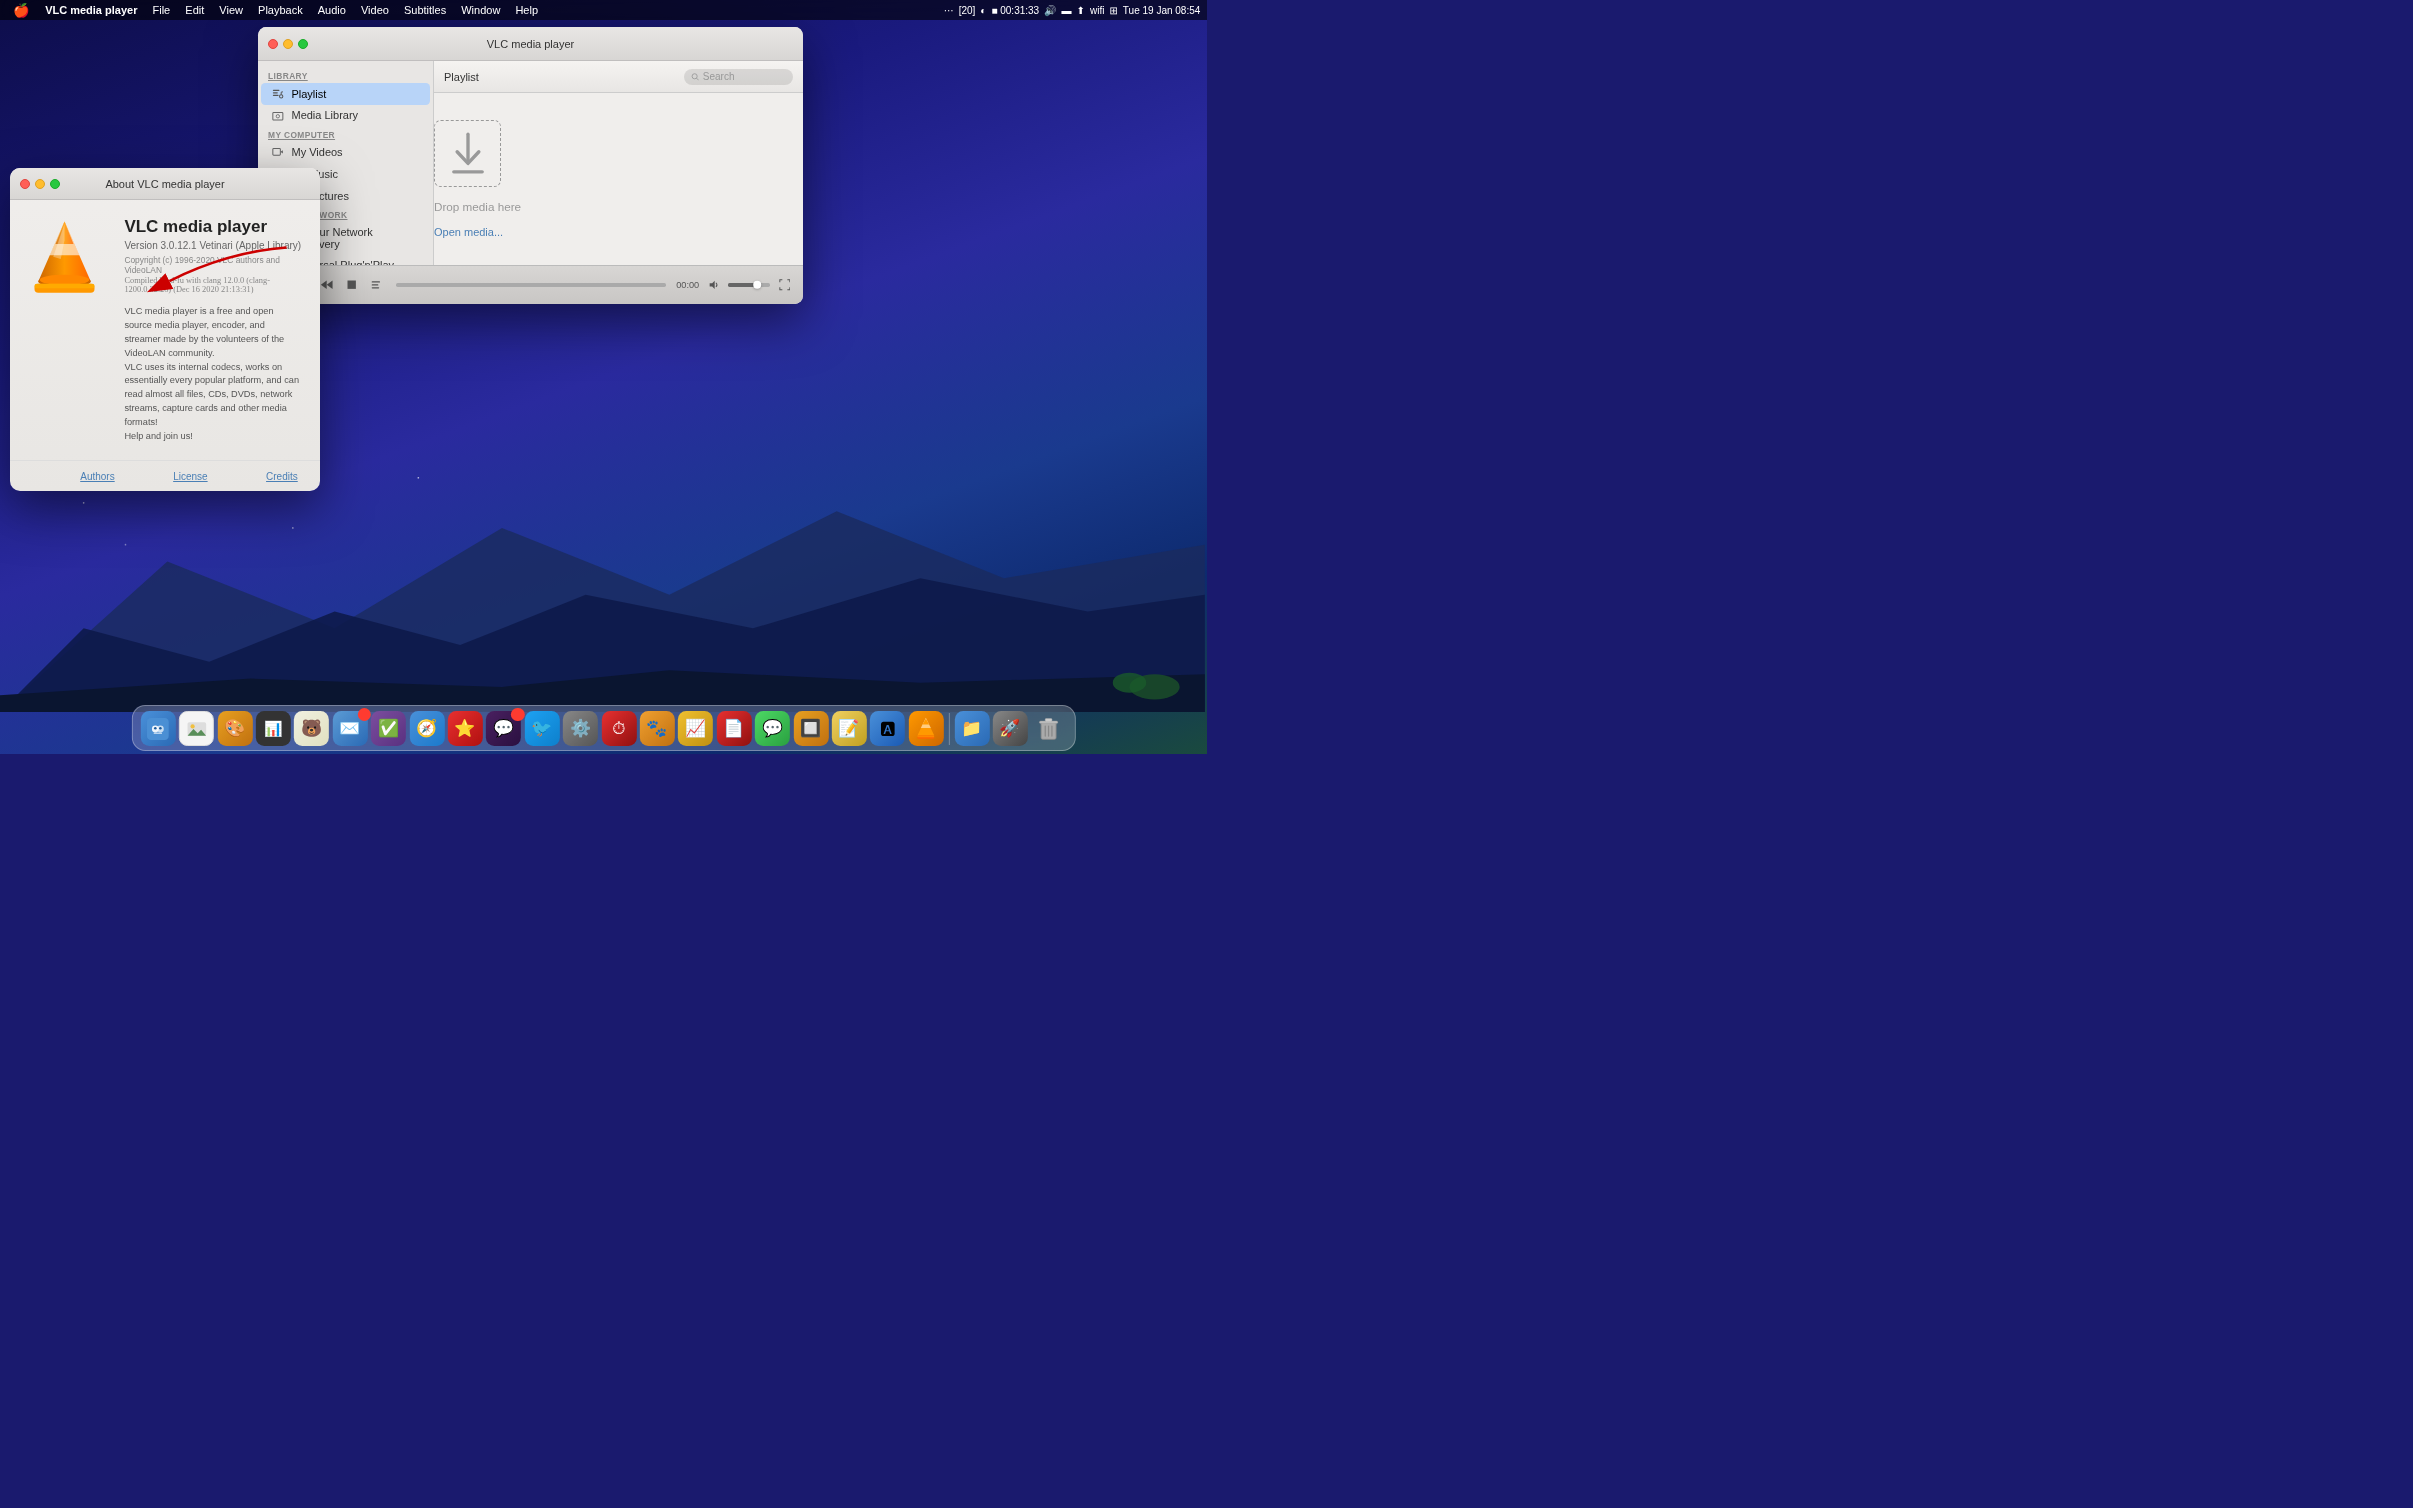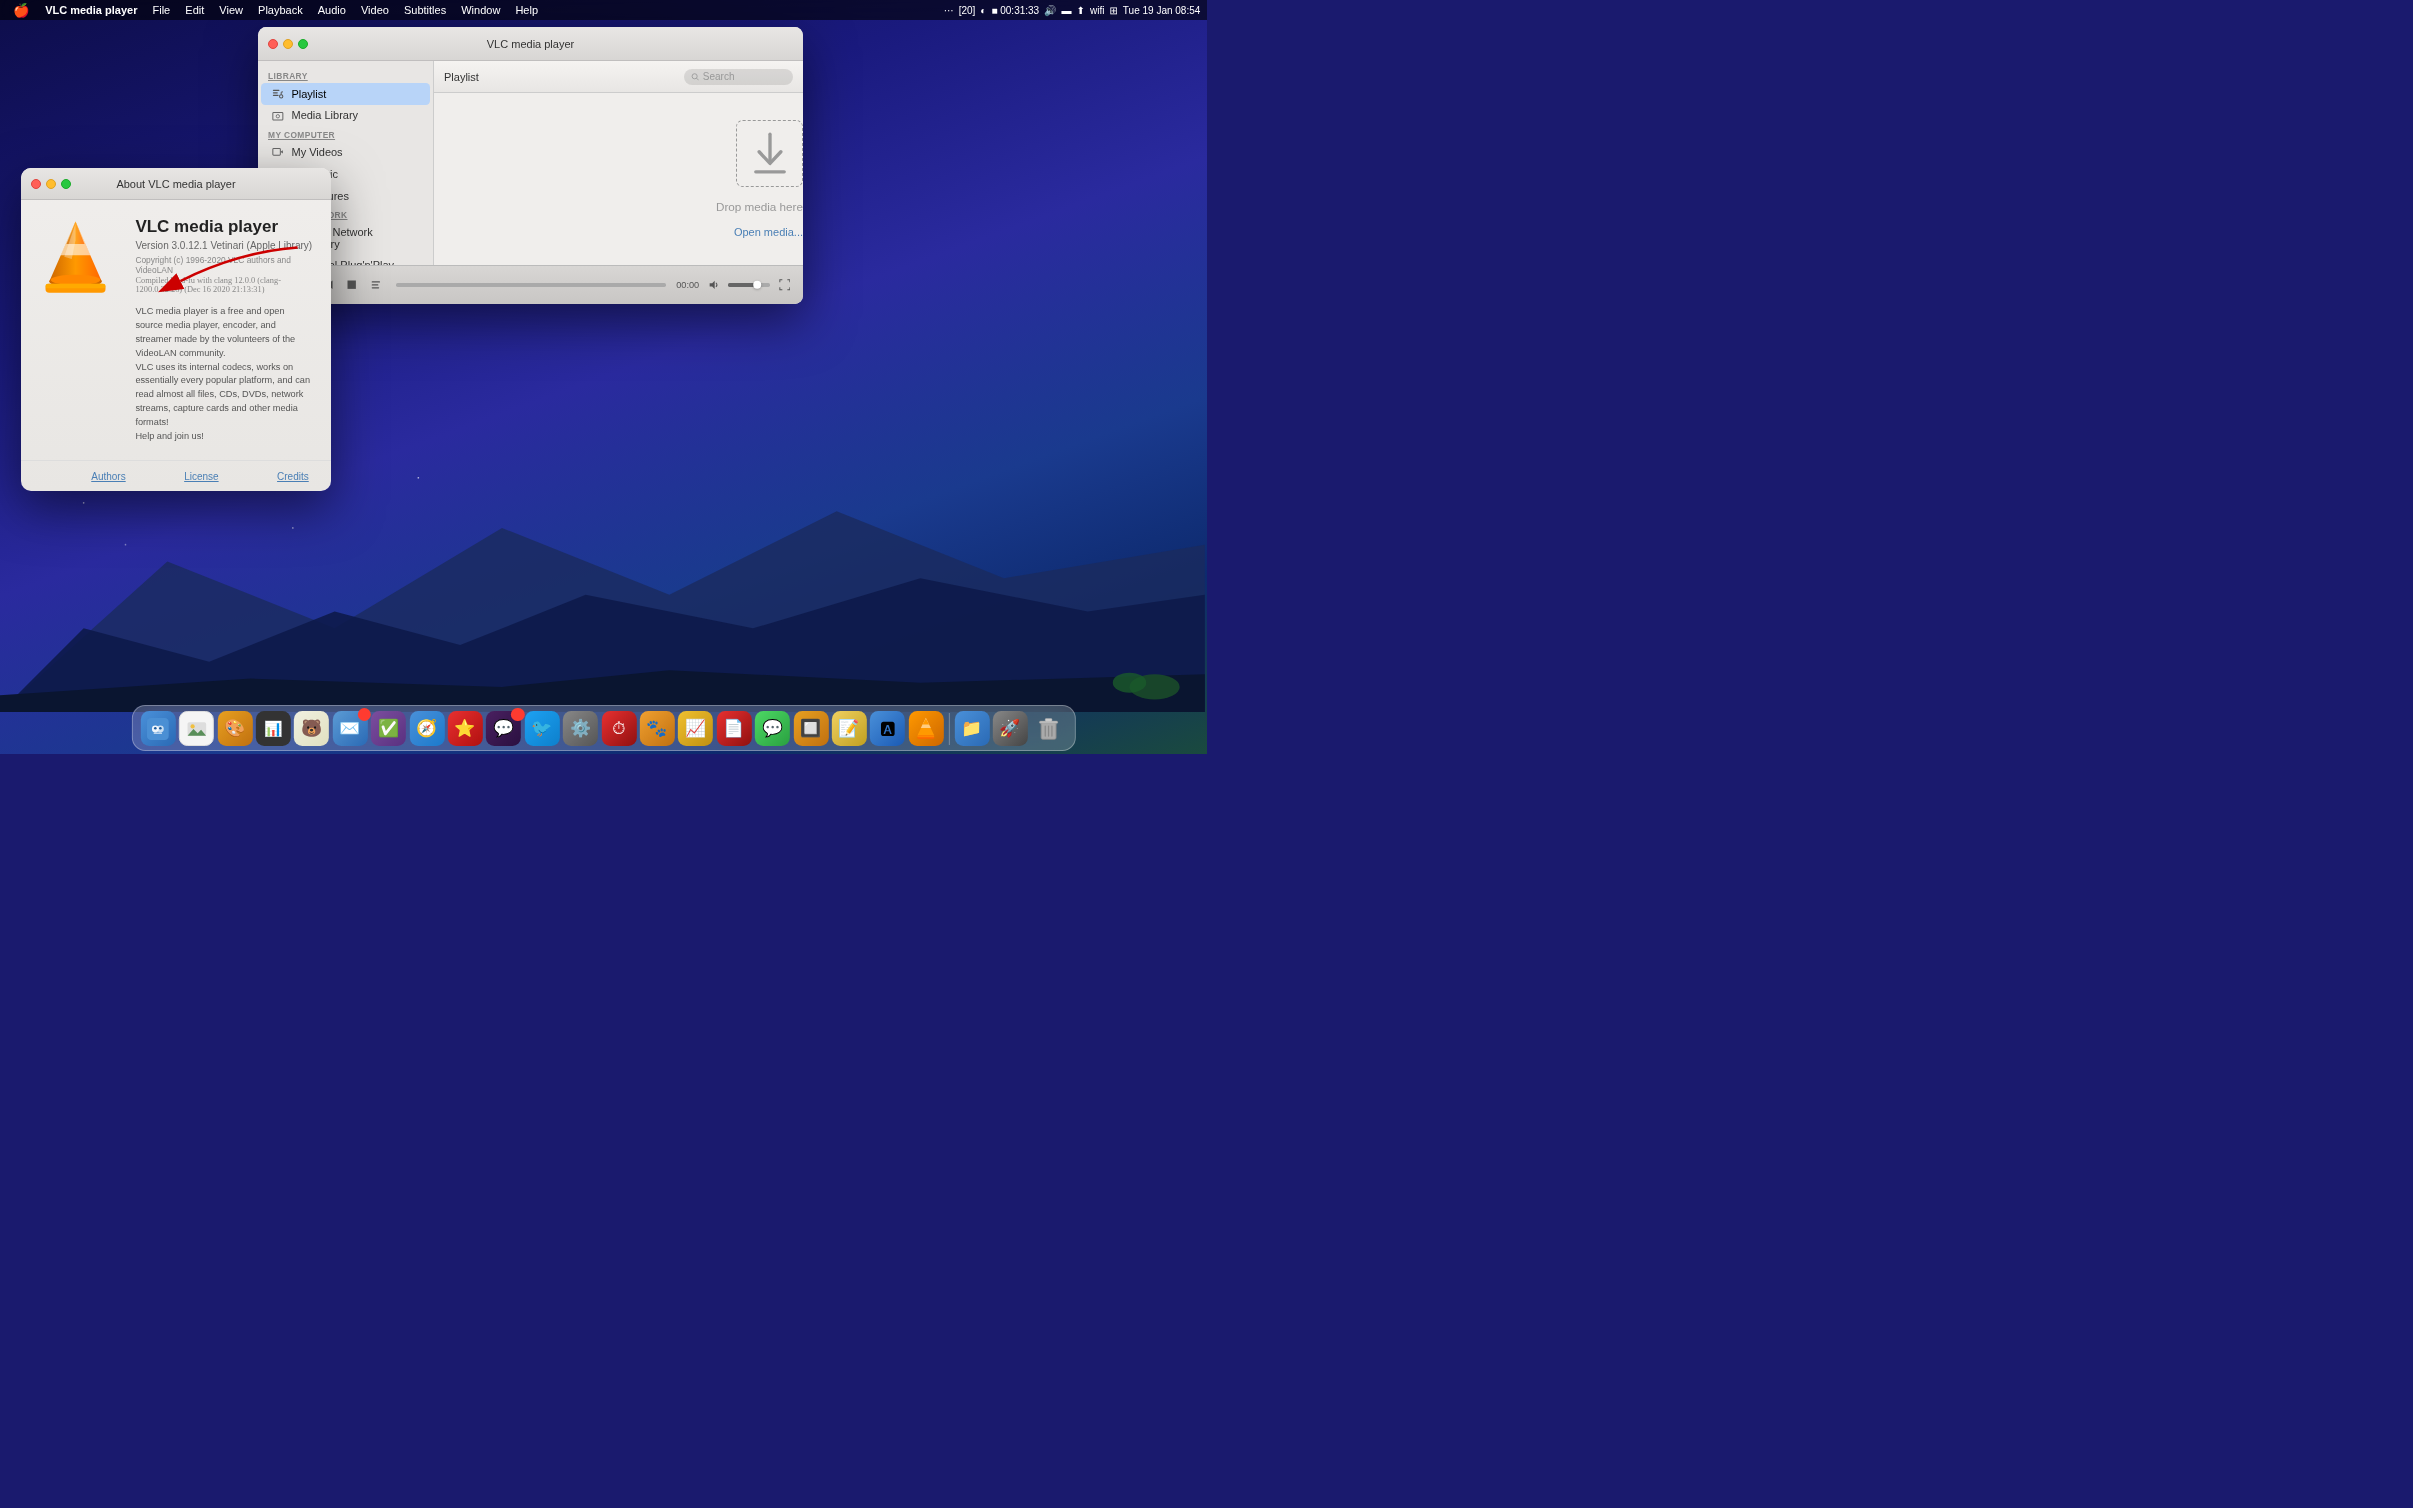--- a/index.html
+++ b/index.html
@@ -229,21 +229,21 @@
     }
 
     .search-box input::placeholder {
       color: #999;
     }
 
     .drop-area {
       flex: 1;
       display: flex;
       flex-direction: column;
-      align-items: flex-end;
+      align-items: flex-start;
       justify-content: center;
       gap: 13.4px;
       background: #f0eeec;
     }
 
     .drop-icon {
       width: 67px;
       height: 67px;
       border: 1.7px dashed #999;
       border-radius: 6.7px;
@@ -331,21 +331,21 @@
       height: 8.4px;
       background: white;
       border-radius: 50%;
       box-shadow: 0 0.8px 2.5px rgba(0,0,0,0.3);
     }
 
     
     .vlc-about {
       position: absolute;
       top: 168px;
-      left: 21px;
+      left: 10px;
       width: 310px;
       height: 323px;
       background: linear-gradient(180deg, #f0eeec 0%, #e8e6e3 100%);
       border-radius: 10px;
       box-shadow: 0 17px 50px rgba(0,0,0,0.5);
       overflow: hidden;
       z-index: 200;
     }
 
     .about-titlebar {

